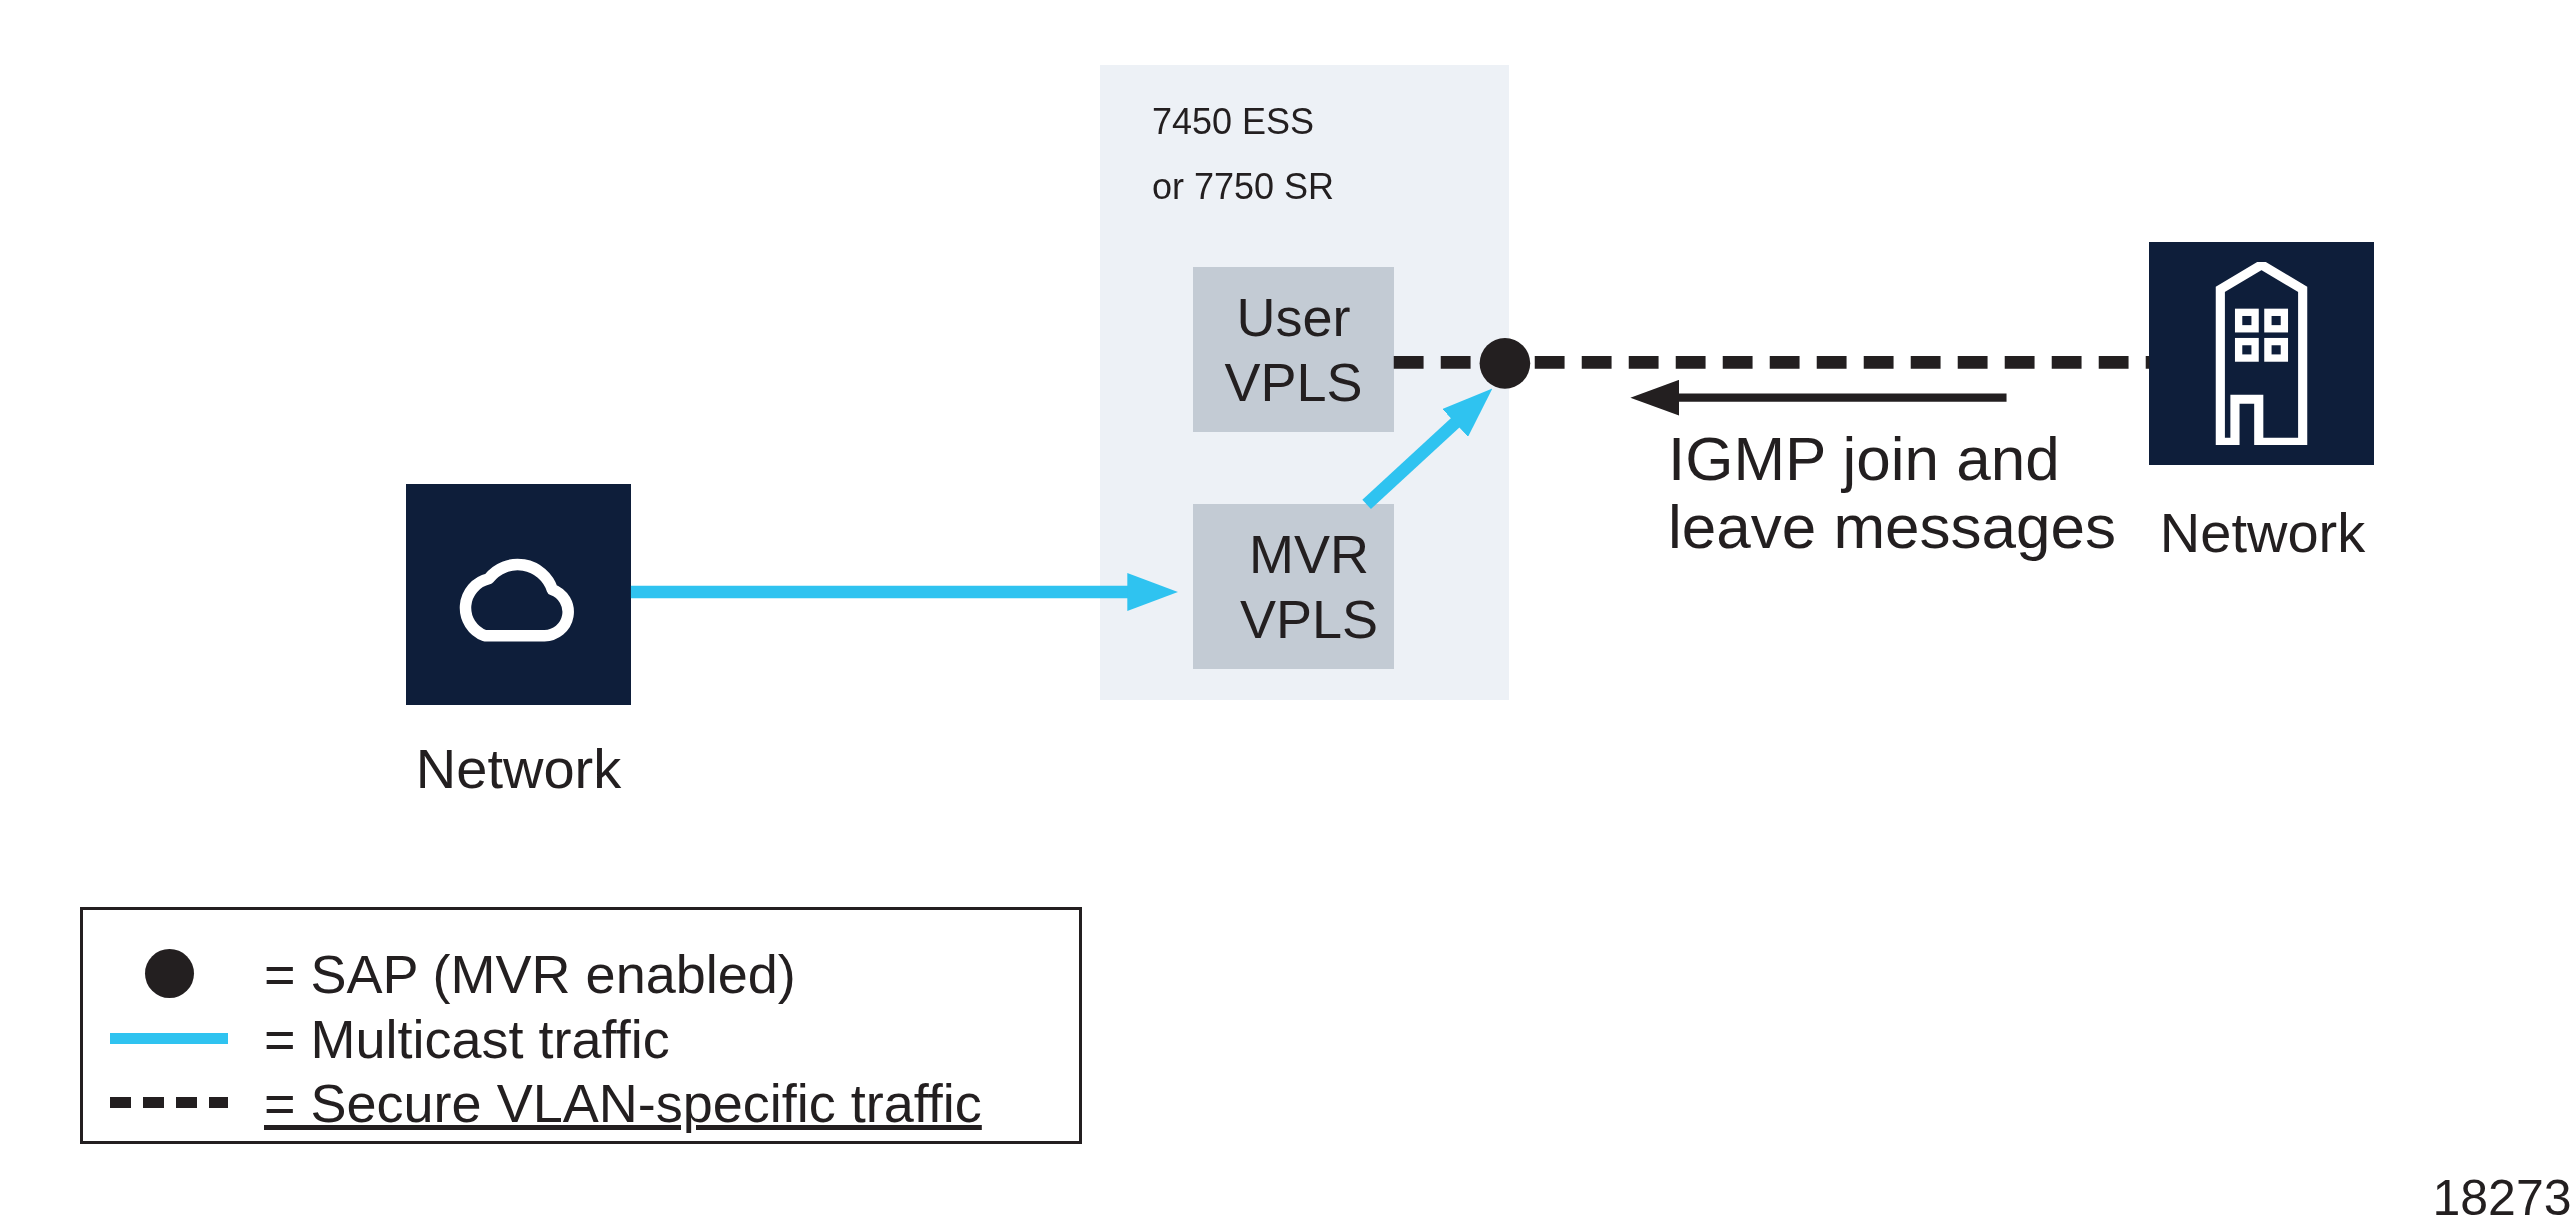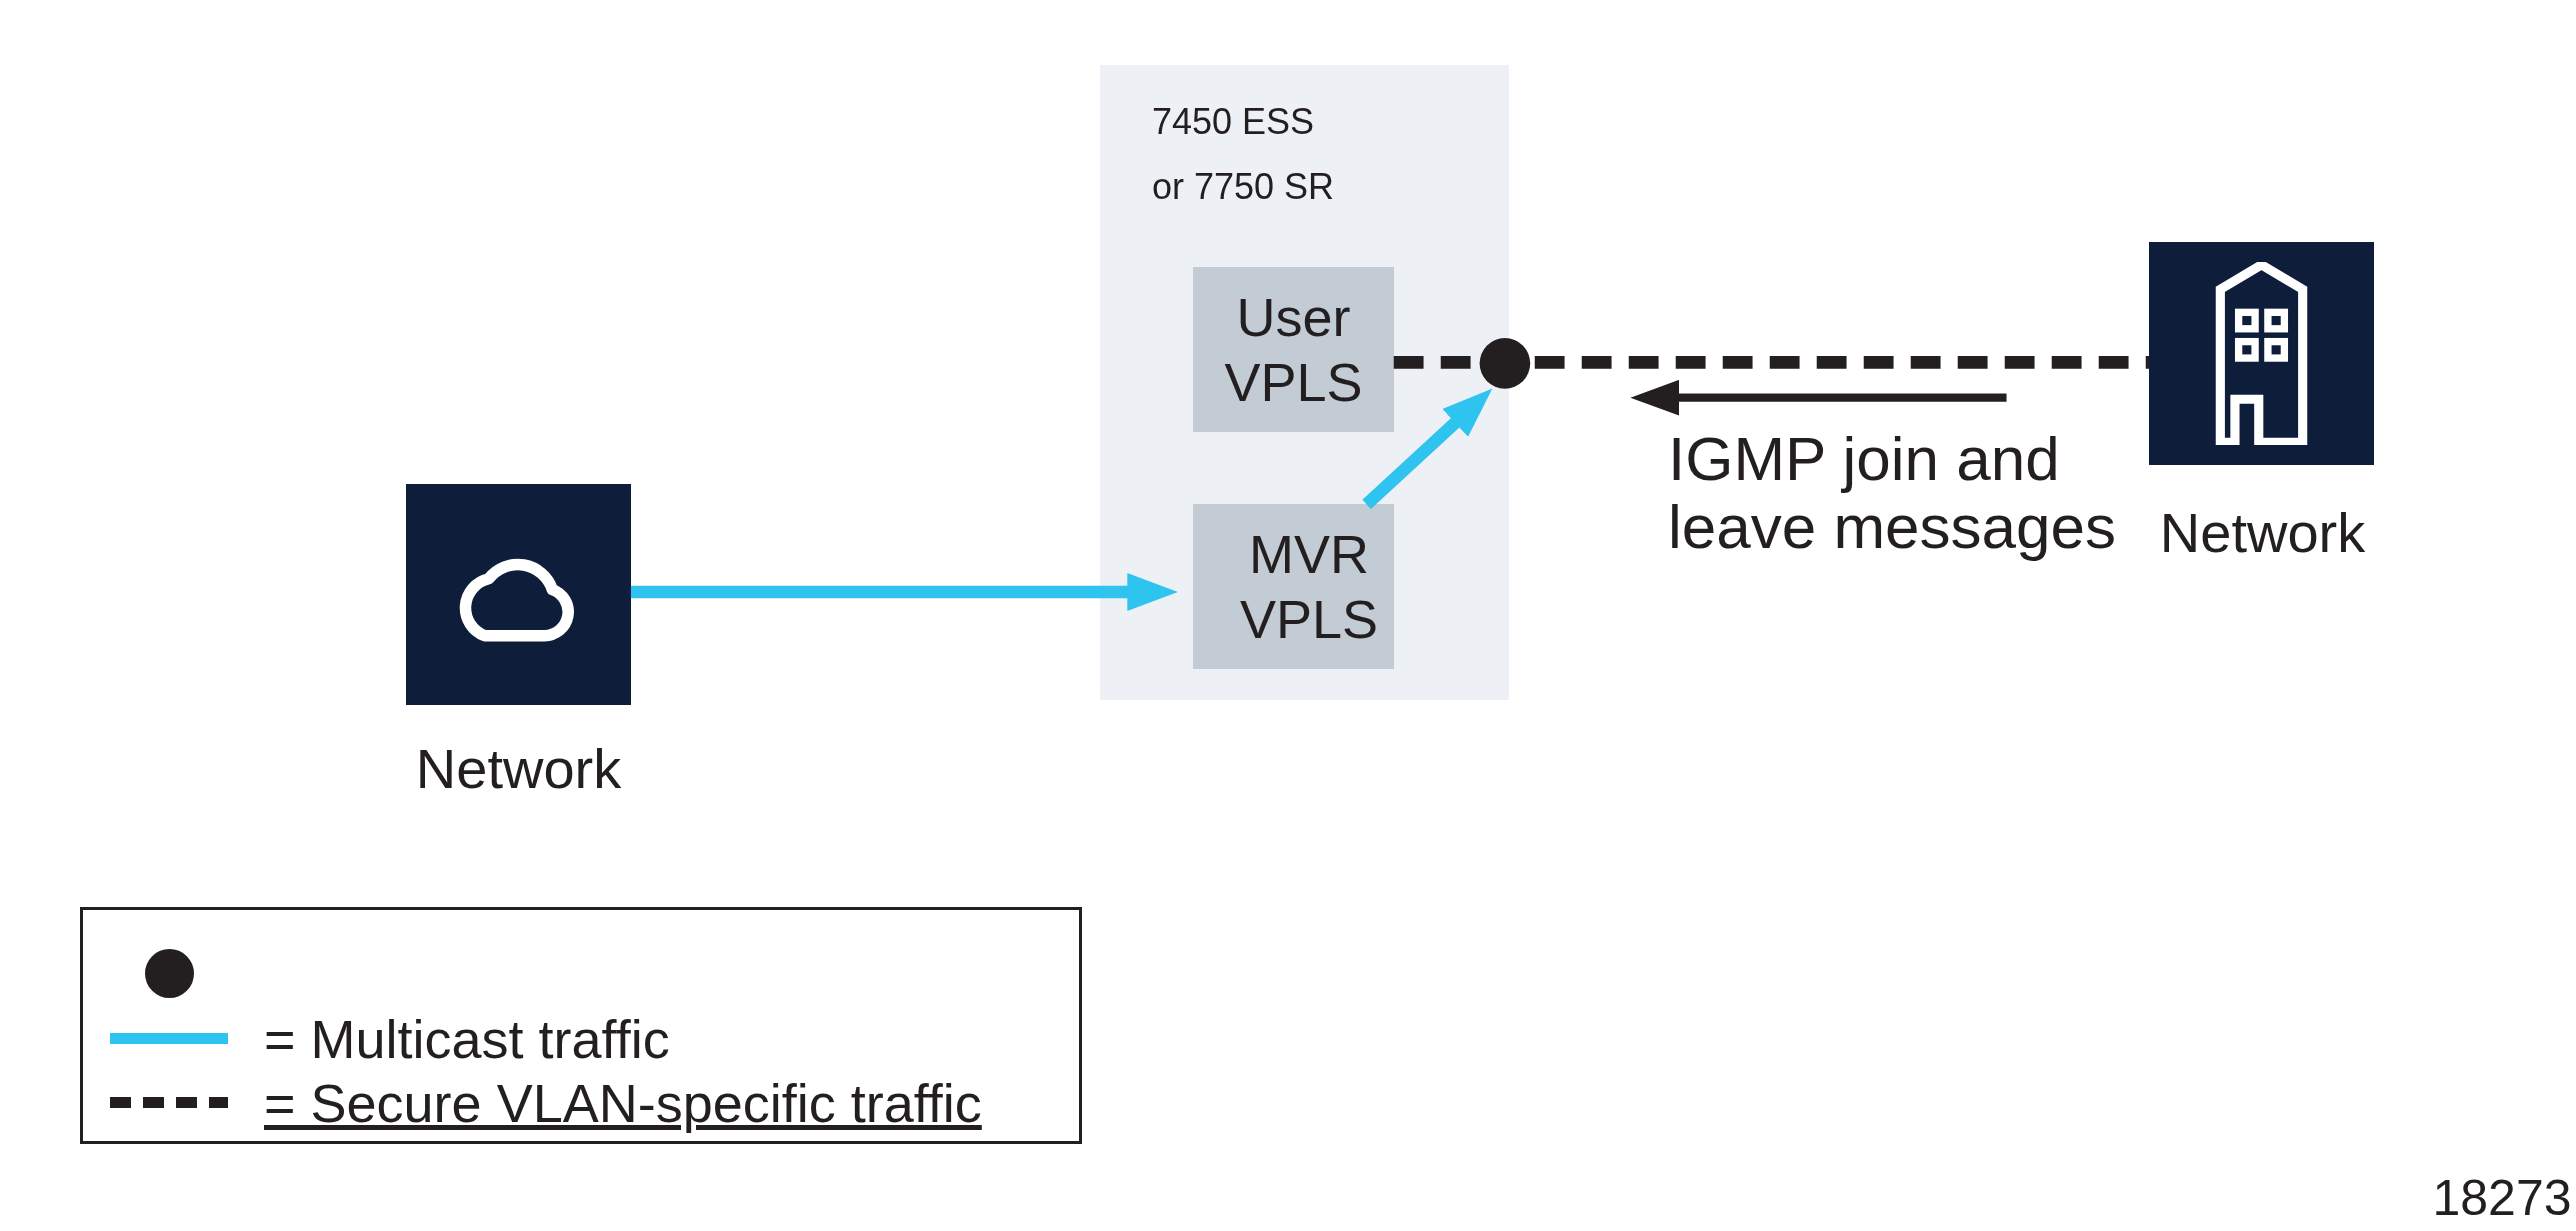--- a/index.html
+++ b/index.html
@@ -115,20 +115,21 @@
   <div class="igmp-text">
     <div>IGMP join and</div>
     <div>leave messages</div>
   </div>
 
   <div class="legend">
     <div class="legend-row r1">
       <div class="legend-symbol">
         <div class="legend-dot"></div>
       </div>
+      <div class="legend-label">= SAP (MVR enabled)</div>
     </div>
     <div class="legend-row r2">
       <div class="legend-symbol">
         <div class="legend-cyan-line"></div>
       </div>
       <div class="legend-label">= Multicast traffic</div>
     </div>
     <div class="legend-row r3">
       <div class="legend-symbol">
         <div class="legend-dashed-line"></div>

